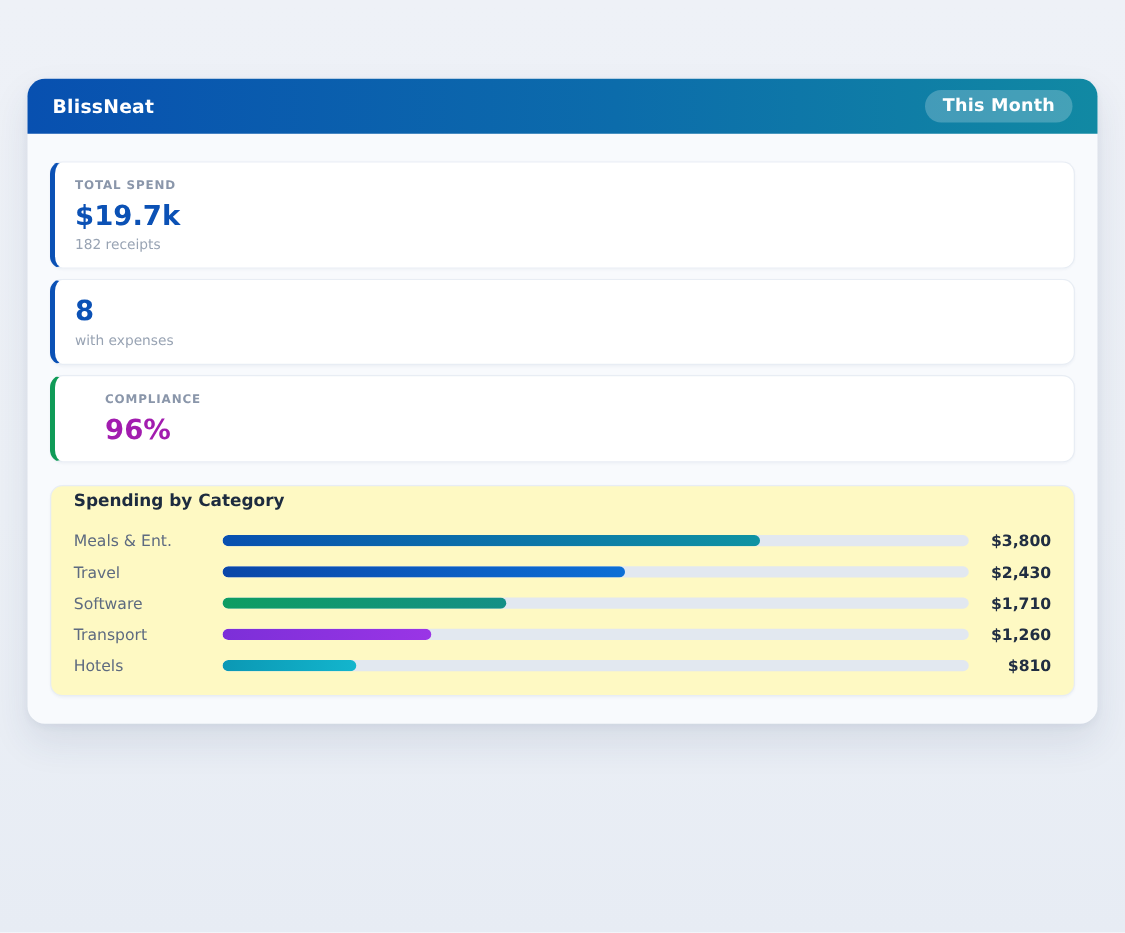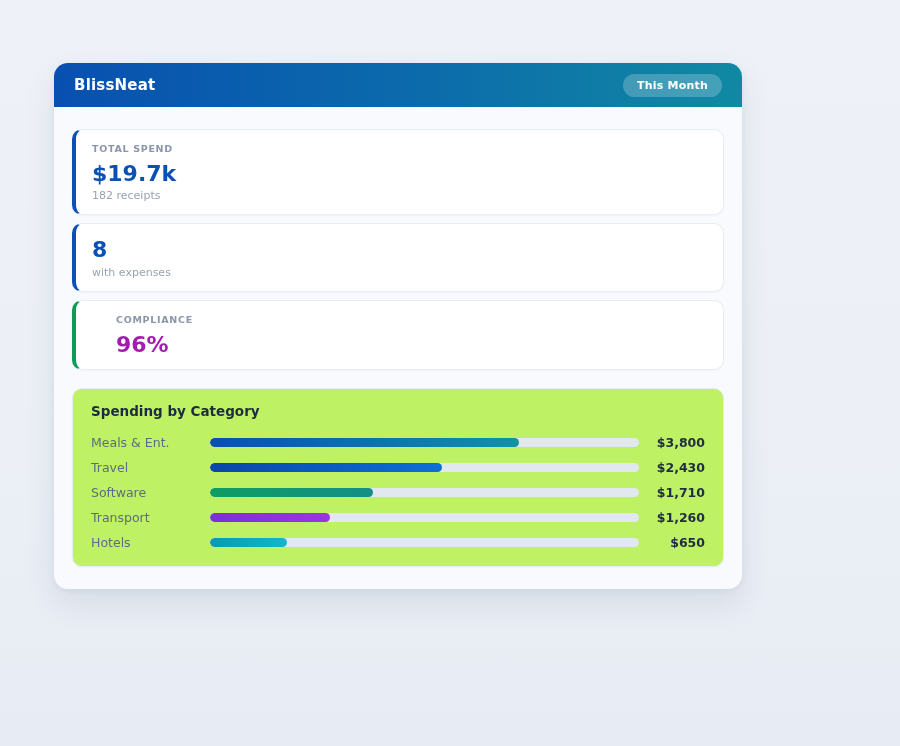--- a/index.html
+++ b/index.html
@@ -3,39 +3,38 @@
 <meta charset="utf-8">
 <style>
   * { margin: 0; padding: 0; box-sizing: border-box; }
   html, body { width: 900px; height: 746px; overflow: hidden; }
   body {
     font-family: "DejaVu Sans", "Liberation Sans", sans-serif;
     background: linear-gradient(180deg, #eef1f7 0%, #ecf0f6 55%, #e7ecf4 100%);
   }
   .dashboard {
     position: absolute;
-    left: 22px; top: 63px; width: 688px;
+    left: 22px; top: 63px; width: 856px;
     background: #f8fafd;
     border-radius: 14px;
     box-shadow: 0 14px 30px rgba(40, 60, 100, 0.10), 0 2px 6px rgba(40,60,100,0.05);
-    margin-left: 32px;
   }
   .header {
     height: 44px;
     border-radius: 14px 14px 0 0;
     background: linear-gradient(90deg, #0850b0 0%, #0c6cab 55%, #1189a3 100%);
     display: flex; align-items: center; justify-content: space-between;
     padding: 0 20px;
   }
   .app-title {
     color: #ffffff; font-size: 15px; font-weight: bold; letter-spacing: 0.2px;
   }
   .badge {
     background: rgba(255,255,255,0.22);
-    color: #ffffff; font-size: 11px; font-weight: bold;
+    color: #ffffff; font-size: 14px; font-weight: bold;
     padding: 5px 14px; border-radius: 999px; letter-spacing: 0.2px;
   }
   .content { padding: 22px 18px 22px 18px; }
 
   .stat-card {
     background: #ffffff;
     border: 1px solid #e8edf4;
     border-left: 4px solid #0b51b5;
     border-radius: 10px;
     padding: 13px 16px 12px 16px;
@@ -50,24 +49,24 @@
   .stat-value {
     font-size: 22px; font-weight: bold; color: #0b51b5; line-height: 1.15;
   }
   .stat-sub {
     font-size: 11px; color: #98a3b3; margin-top: 3px;
   }
   .stat-sub:empty { display: none; }
 
   .chart-card {
     margin-top: 18px;
-    background: #bef264;
+    background: #fef9c3;
     border: 1px solid #e8edf4;
     border-radius: 10px;
-    padding: 14px 18px 15px 18px;
+    padding: 4px 18px 15px 18px;
     box-shadow: 0 1px 2px rgba(30,50,90,0.04);
   }
   .chart-title {
     font-size: 13.5px; font-weight: bold; color: #1d2b3f;
     margin-bottom: 15px;
   }
   .chart-row {
     display: flex; align-items: center;
     height: 17px; margin-bottom: 8px;
   }
@@ -152,18 +151,18 @@
       <div class="bar-fill" style="width: 28%; background: linear-gradient(90deg, rgb(124, 47, 216) 0%, rgb(154, 53, 230) 100%);"></div>
     </div>
     <div class="row-value">$1,260</div>
   </div>
 
   <div class="chart-row">
     <div class="row-label">Hotels</div>
     <div class="bar-track" style="background: rgb(226, 232, 240);">
       <div class="bar-fill" style="width: 18%; background: linear-gradient(90deg, rgb(11, 152, 180) 0%, rgb(19, 181, 205) 100%);"></div>
     </div>
-    <div class="row-value">$650</div>
+    <div class="row-value">$810</div>
   </div>
 </div>
     </div>
   </div>
 </div>
 
 </body></html>

